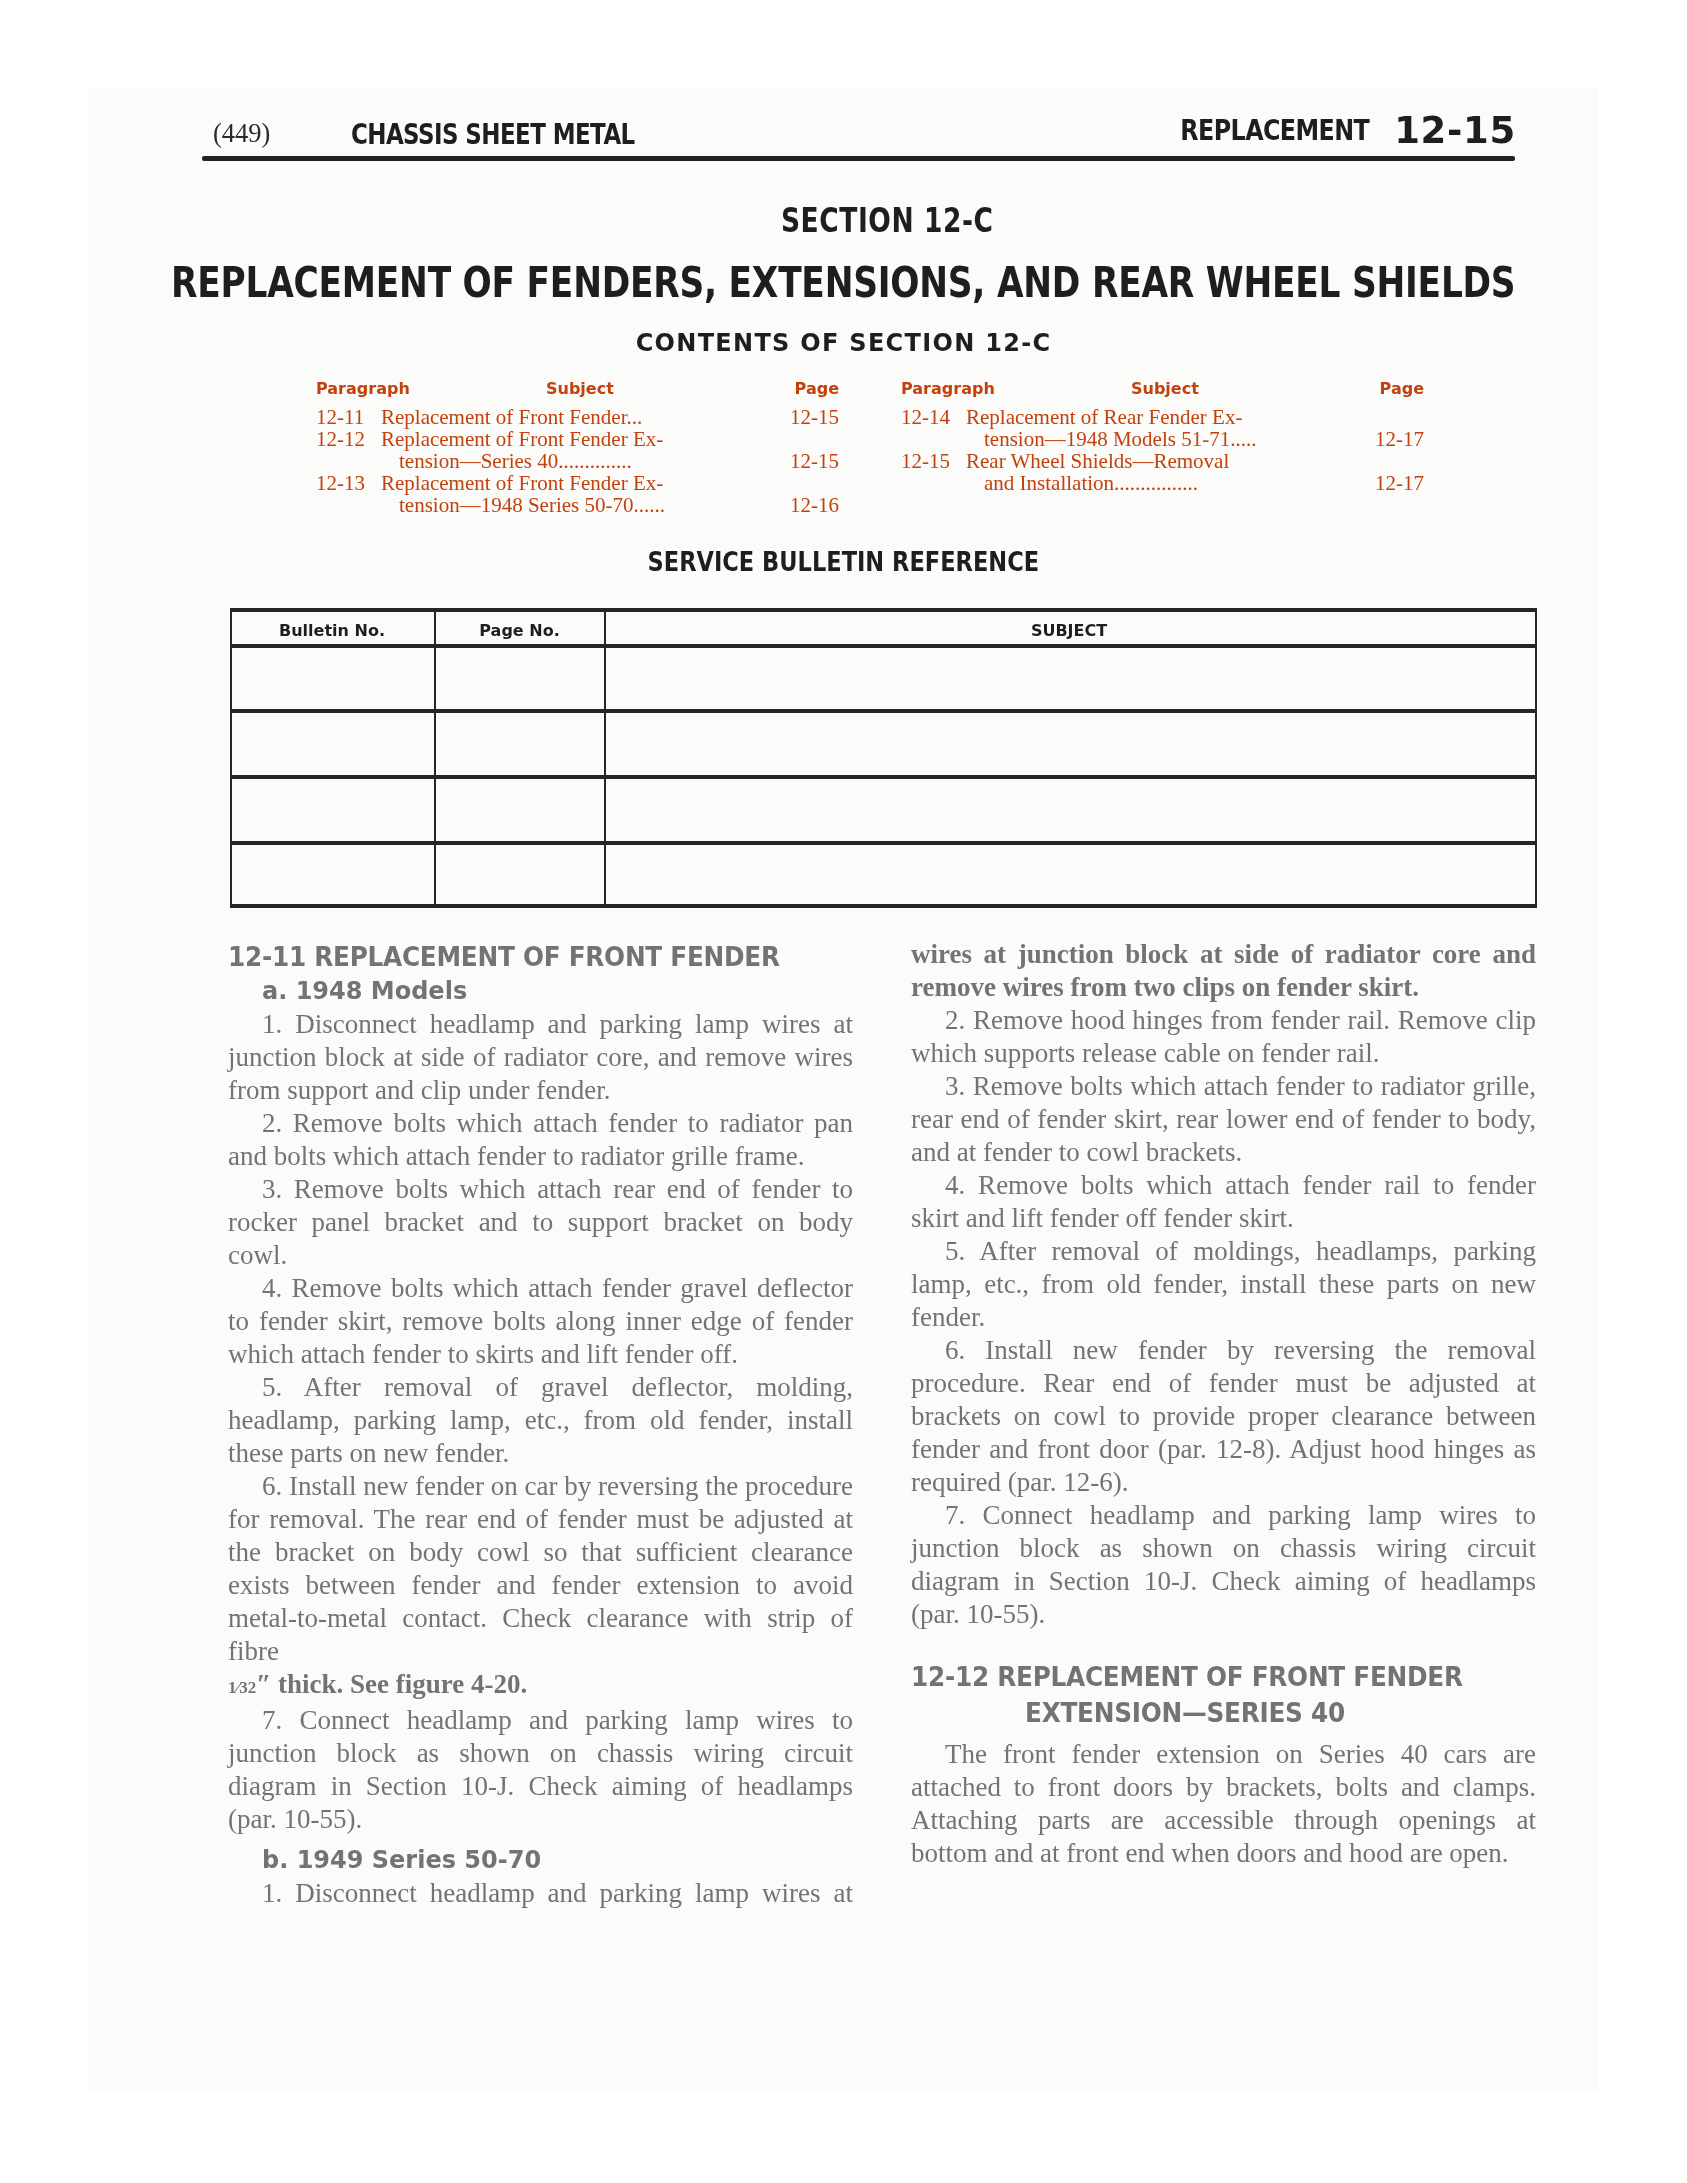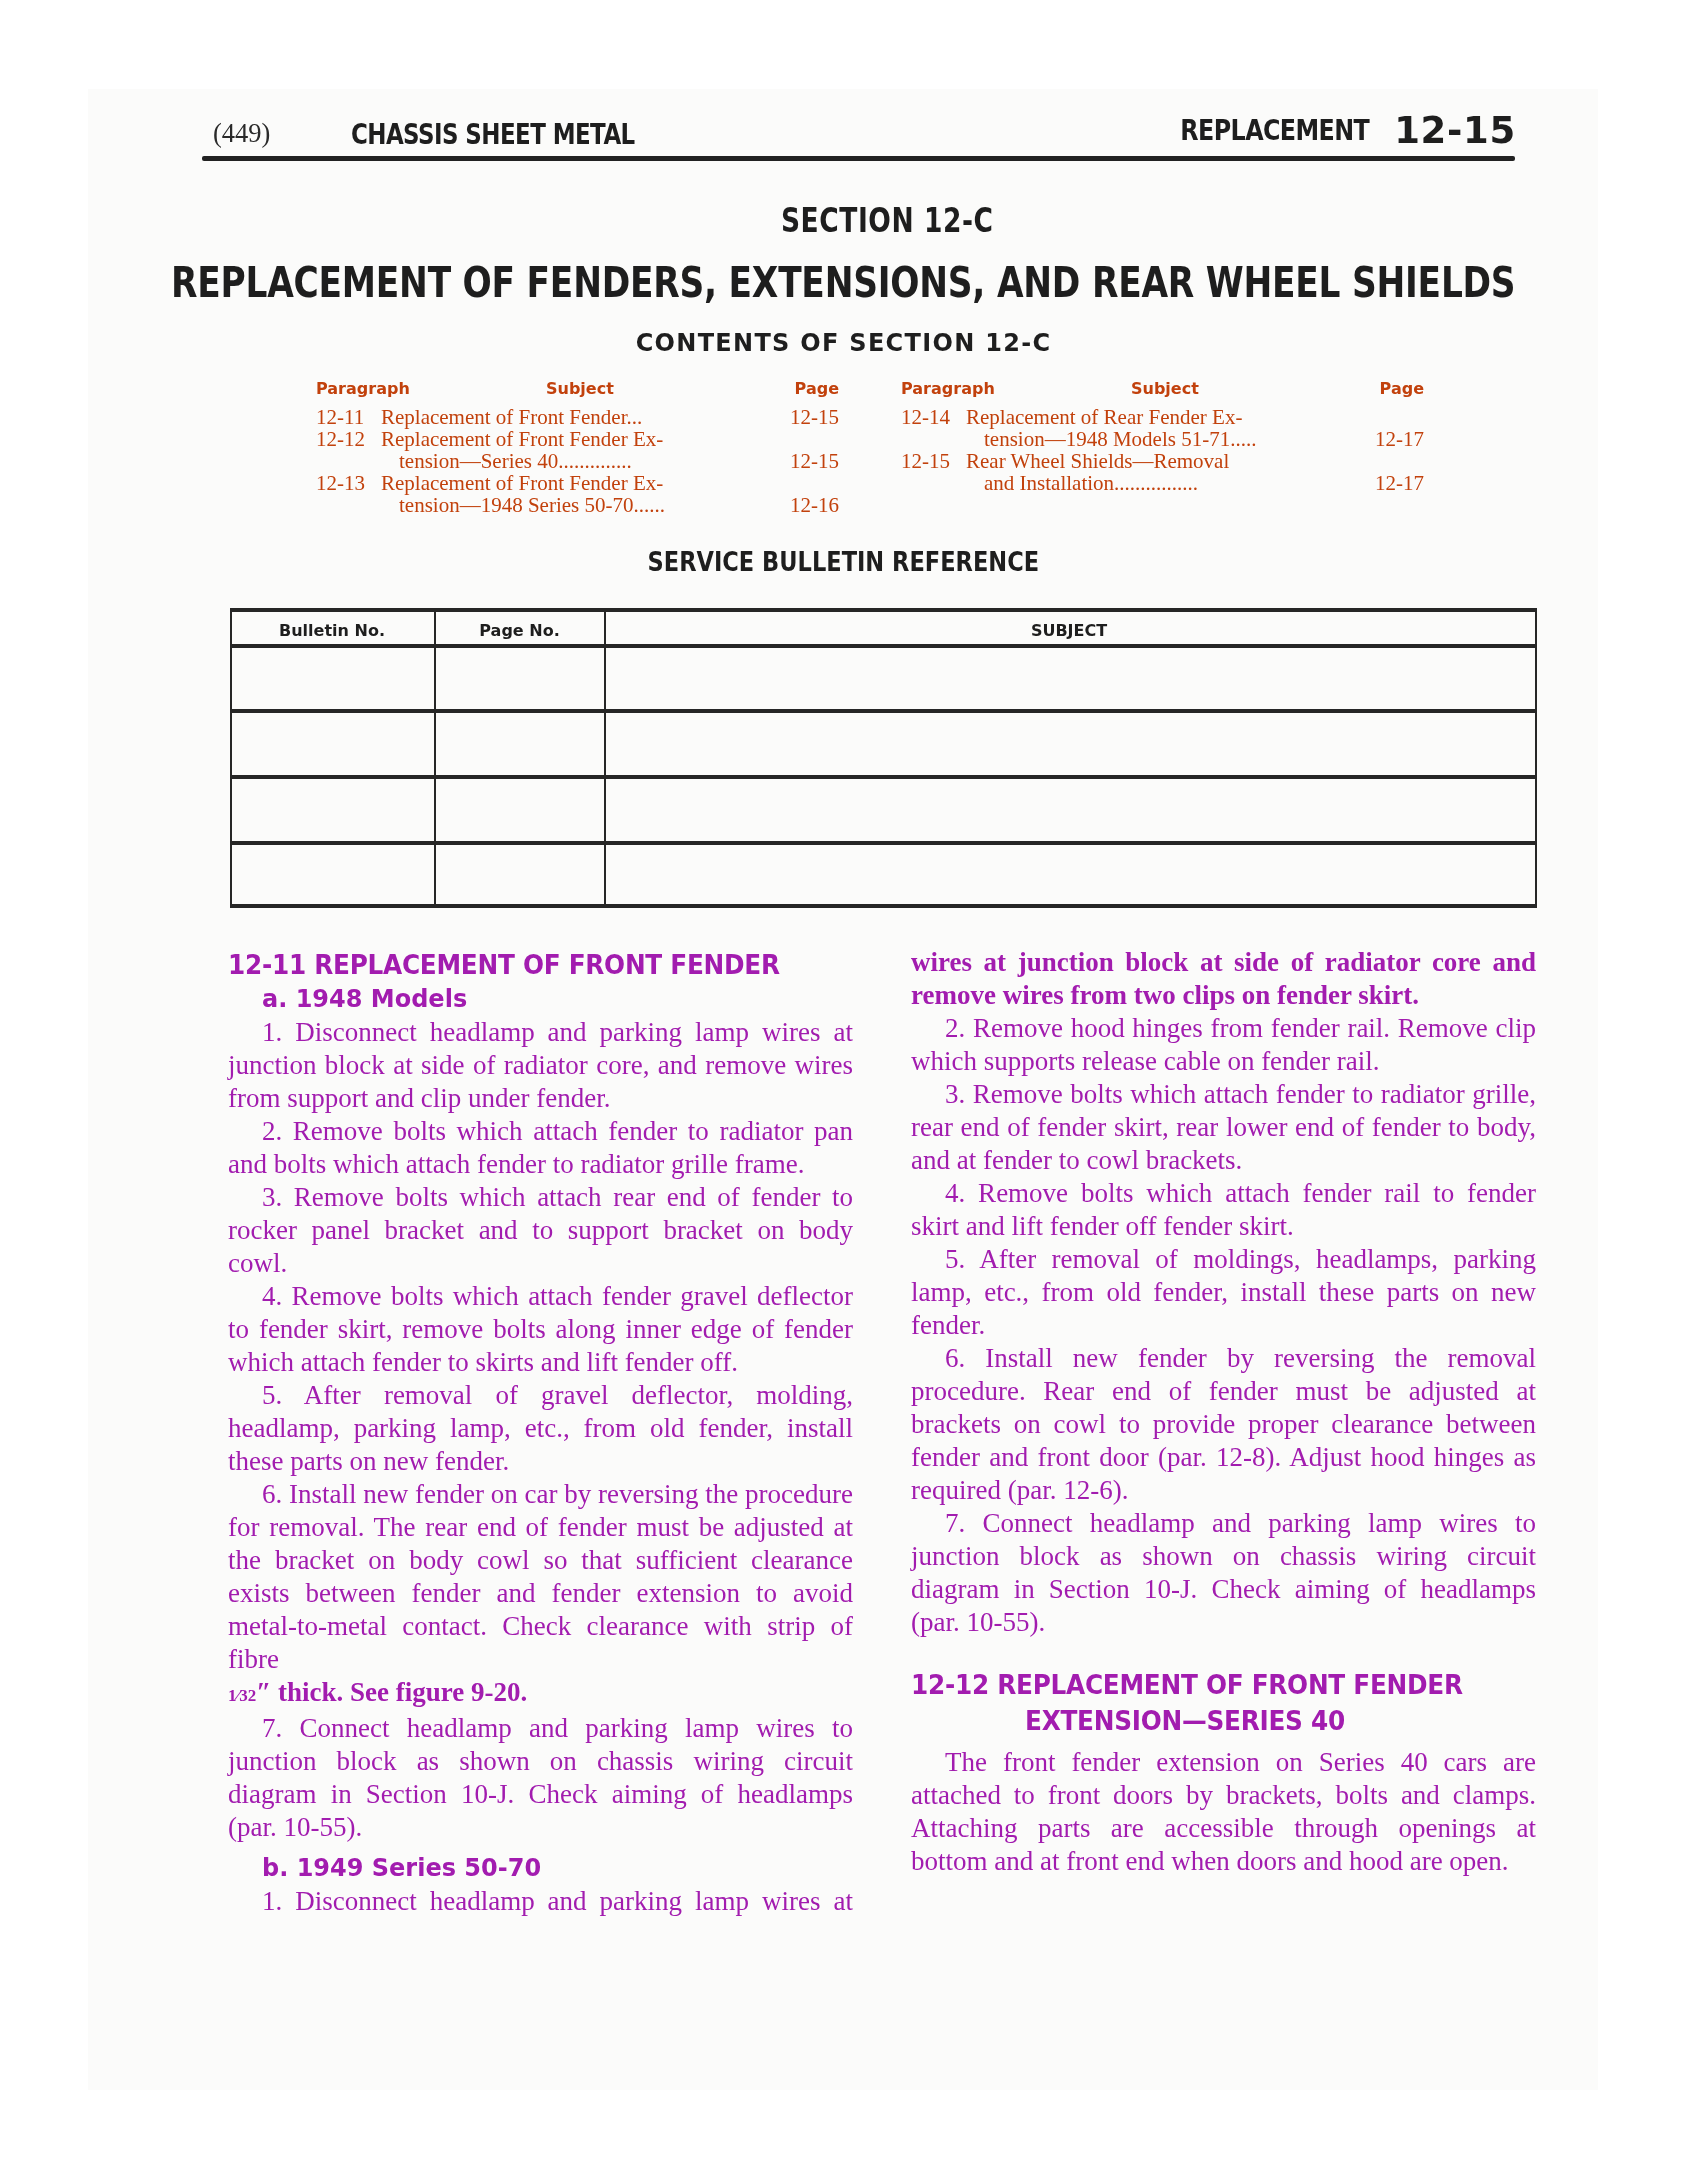--- a/index.html
+++ b/index.html
@@ -32,21 +32,21 @@
 
   .sbr-title { top:546px; font-size:26.5px; letter-spacing:0px; }
 
   
   .btable { position:absolute; left:230px; top:608px; width:1307px; height:300px; }
   .bline-h { position:absolute; left:0; width:1307px; height:4px; background:#262626; }
   .bline-v { position:absolute; top:0; width:2px; height:300px; background:#262626; }
   .bhead { position:absolute; top:13.2px; font-size:16px; text-align:center; }
 
   
-  .col { position:absolute; width:625px; font-family:"Liberation Serif", serif; font-size:27px; line-height:33px; color:#a21caf;margin-top:8px; }
+  .col { position:absolute; width:625px; font-family:"Liberation Serif", serif; font-size:27px; line-height:33px; color:#737373; }
   .col-left { left:228px; top:939px; }
   .col-right { left:911px; top:938px; }
   .h2 { font-family:"DejaVu Sans", sans-serif; font-weight:bold; font-size:26.5px; line-height:36px; letter-spacing:-0.3px; white-space:nowrap; }
   .h3 { font-family:"DejaVu Sans", sans-serif; font-weight:bold; font-size:24px; line-height:33px; padding-left:34px; white-space:nowrap; }
   .p { text-align:justify; text-indent:34px; margin:0; }
   .p.noindent { text-indent:0;font-weight:bold; }
   .h2-block { margin-top:28px; margin-bottom:6.6px; }
   .h2-2 { padding-left:114px; }
   .frac { font-size:17px; }
 </style>
@@ -150,21 +150,21 @@
 
 <div class="col col-left">
   <div class="h2"><span style="display:inline-block; transform:scaleX(0.935); transform-origin:left;">12-11  REPLACEMENT OF FRONT FENDER</span></div>
   <div class="h3">a.  1948 Models</div>
   <p class="p">1. Disconnect headlamp and parking lamp wires at junction block at side of radiator core, and remove wires from support and clip under fender.</p>
   <p class="p">2. Remove bolts which attach fender to radiator pan and bolts which attach fender to radiator grille frame.</p>
   <p class="p">3. Remove bolts which attach rear end of fender to rocker panel bracket and to support bracket on body cowl.</p>
   <p class="p">4. Remove bolts which attach fender gravel deflector to fender skirt, remove bolts along inner edge of fender which attach fender to skirts and lift fender off.</p>
   <p class="p">5. After removal of gravel deflector, molding, headlamp, parking lamp, etc., from old fender, install these parts on new fender.</p>
   <p class="p">6. Install new fender on car by reversing the procedure for removal. The rear end of fender must be adjusted at the bracket on body cowl so that sufficient clearance exists between fender and fender extension to avoid metal-to-metal contact. Check clearance with strip of fibre</p>
-  <p class="p noindent"><span class="frac">1⁄32</span><span>″ thick. See figure 9-20.</span></p>
+  <p class="p noindent"><span class="frac">1⁄32</span><span>″ thick. See figure 4-20.</span></p>
   <p class="p">7. Connect headlamp and parking lamp wires to junction block as shown on chassis wiring circuit diagram in Section 10-J. Check aiming of headlamps (par. 10-55).</p>
   <div class="h3" style="margin-top:8px;">b.  1949 Series 50-70</div>
   <p class="p" style="height:33px; overflow:hidden;">1. Disconnect headlamp and parking lamp wires at junction block at side of radiator core and remove wires from two clips on fender skirt.</p>
 </div>
 
 <div class="col col-right">
   <p class="p noindent"><span id="b1-tail">wires at junction block at side of radiator core and remove wires from two clips on fender skirt.</span></p>
   <p class="p">2. Remove hood hinges from fender rail. Remove clip which supports release cable on fender rail.</p>
   <p class="p">3. Remove bolts which attach fender to radiator grille, rear end of fender skirt, rear lower end of fender to body, and at fender to cowl brackets.</p>
   <p class="p">4. Remove bolts which attach fender rail to fender skirt and lift fender off fender skirt.</p>

